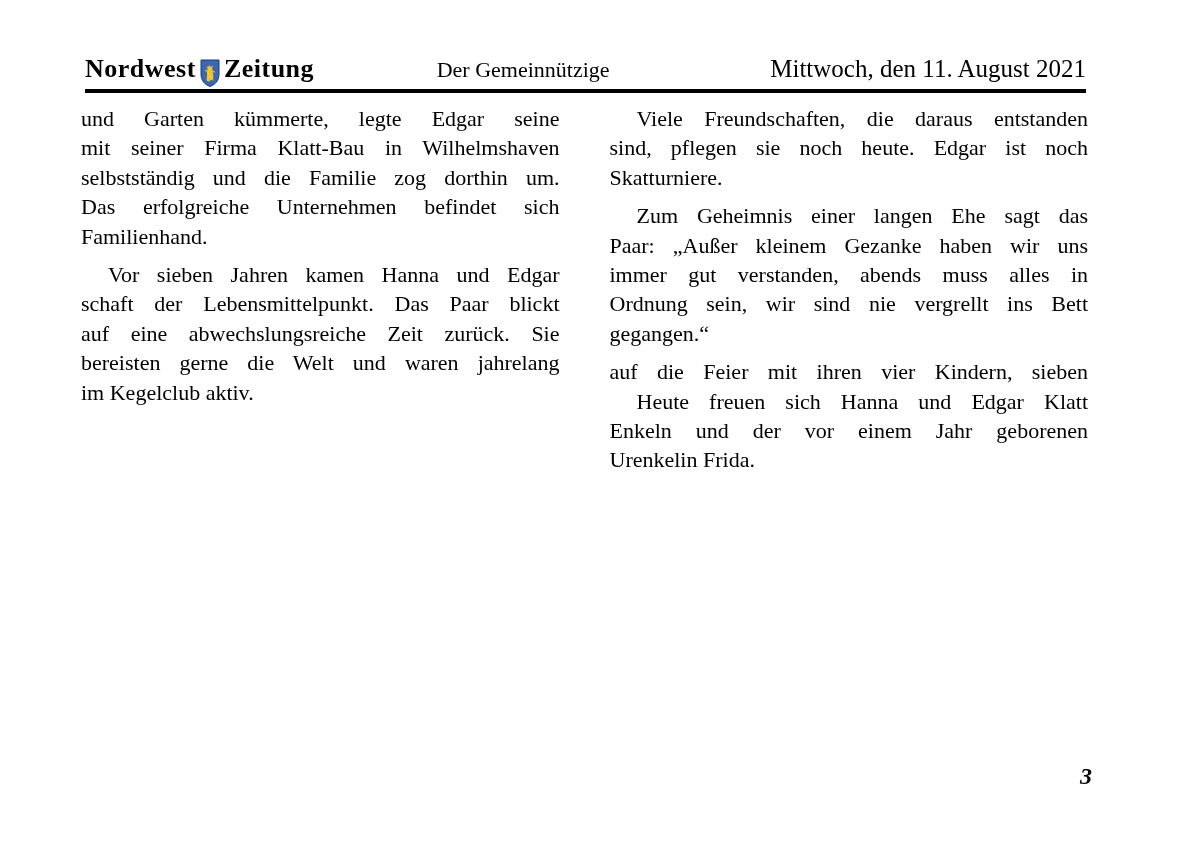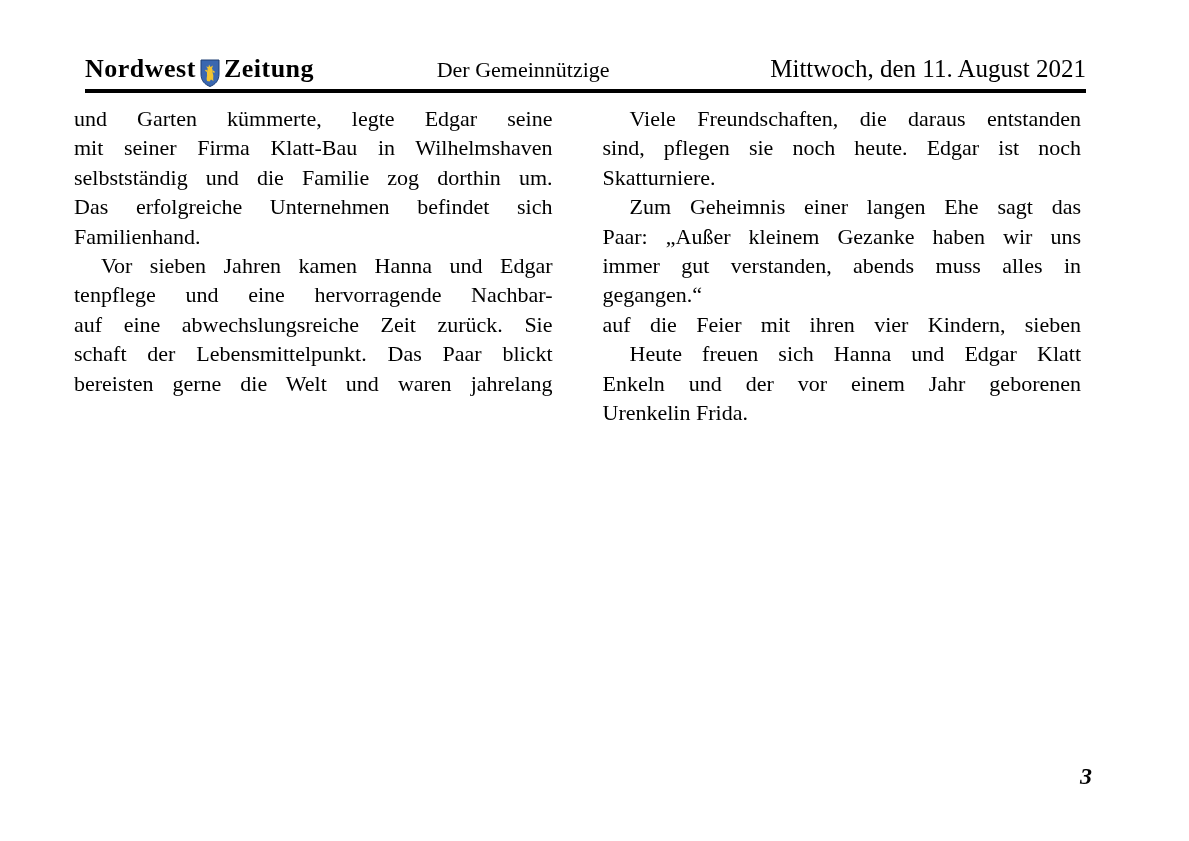--- a/index.html
+++ b/index.html
@@ -56,33 +56,34 @@
     position: absolute;
     left: 85px;
     top: 89px;
     width: 1001px;
     height: 4px;
     background: #000000;
   }
   
   .columns {
     position: absolute;
-    left: 74px;
+    left: 81px;
     top: 104px;
     width: 1007px;
     display: flex;
     gap: 50px;
   }
   .col {
     flex: 1 1 0;
   }
   .para {
     margin: 0;
   }
   .para + .para {
+    margin-top: 9px;
   }
   .ln {
     font-size: 22px;
     line-height: 29.4px;
     text-align: justify;
     text-align-last: justify;
     white-space: normal;
   }
   .ln.end {
     text-align: left;
@@ -129,37 +130,38 @@
     <div class="col">
       <p class="para">
         <span class="ln" style="display:block">und Garten kümmerte, legte Edgar seine</span>
         <span class="ln" style="display:block">mit seiner Firma Klatt-Bau in Wilhelmshaven</span>
         <span class="ln" style="display:block">selbstständig und die Familie zog dorthin um.</span>
         <span class="ln" style="display:block">Das erfolgreiche Unternehmen befindet sich</span>
         <span class="ln end" style="display:block">Familienhand.</span>
       </p>
       <p class="para">
         <span class="ln ind" style="display:block">Vor sieben Jahren kamen Hanna und Edgar</span>
-        <span class="ln" style="display:block">tenpflege und eine hervorragende Nachbar-</span>
+        <span class="ln" style="display:block">schaft der Lebensmittelpunkt. Das Paar blickt</span>
         <span class="ln" style="display:block">auf eine abwechslungsreiche Zeit zurück. Sie</span>
-        <span class="ln" style="display:block">schaft der Lebensmittelpunkt. Das Paar blickt</span>
         <span class="ln" style="display:block">bereisten gerne die Welt und waren jahrelang</span>
+        <span class="ln end" style="display:block">im Kegelclub aktiv.</span>
       </p>
     </div>
 
     <div class="col">
       <p class="para">
         <span class="ln ind" style="display:block">Viele Freundschaften, die daraus entstanden</span>
         <span class="ln" style="display:block">sind, pflegen sie noch heute. Edgar ist noch</span>
         <span class="ln end" style="display:block">Skatturniere.</span>
       </p>
       <p class="para">
         <span class="ln ind" style="display:block">Zum Geheimnis einer langen Ehe sagt das</span>
         <span class="ln" style="display:block">Paar: „Außer kleinem Gezanke haben wir uns</span>
         <span class="ln" style="display:block">immer gut verstanden, abends muss alles in</span>
+        <span class="ln" style="display:block">Ordnung sein, wir sind nie vergrellt ins Bett</span>
         <span class="ln end" style="display:block">gegangen.“</span>
       </p>
       <p class="para">
         <span class="ln" style="display:block">auf die Feier mit ihren vier Kindern, sieben</span>
         <span class="ln ind" style="display:block">Heute freuen sich Hanna und Edgar Klatt</span>
         <span class="ln" style="display:block">Enkeln und der vor einem Jahr geborenen</span>
         <span class="ln end" style="display:block">Urenkelin Frida.</span>
       </p>
     </div>
 

